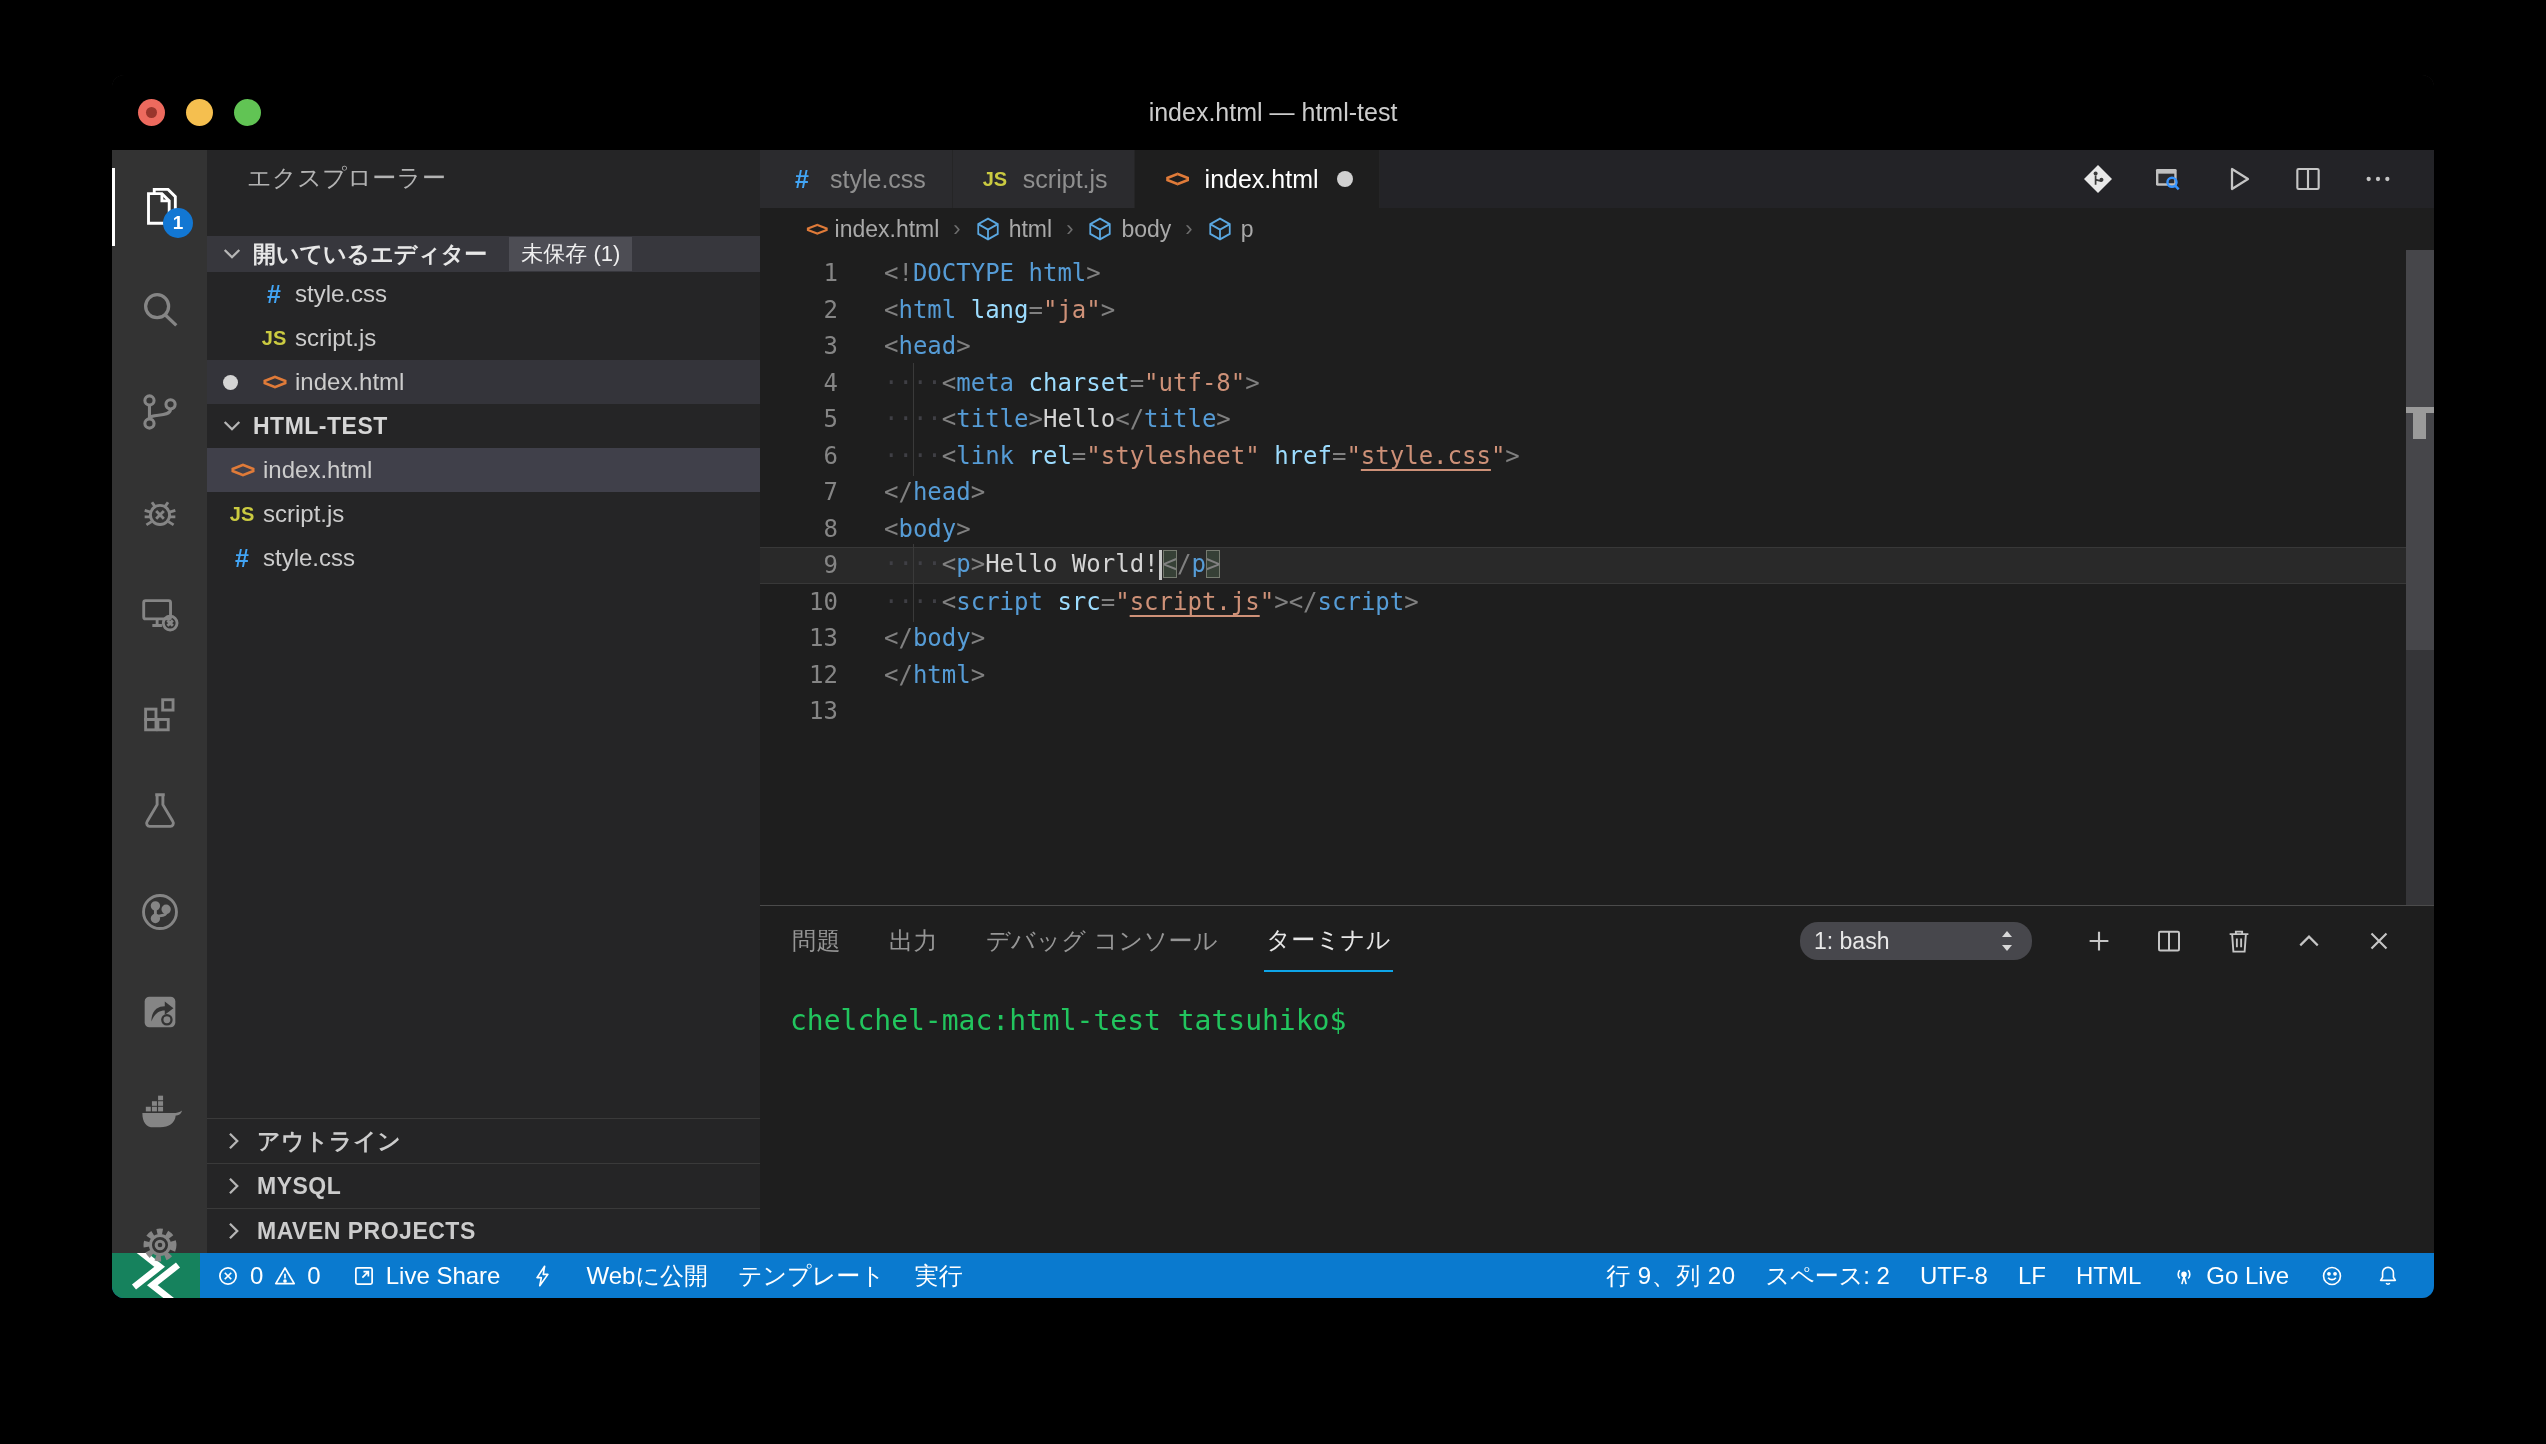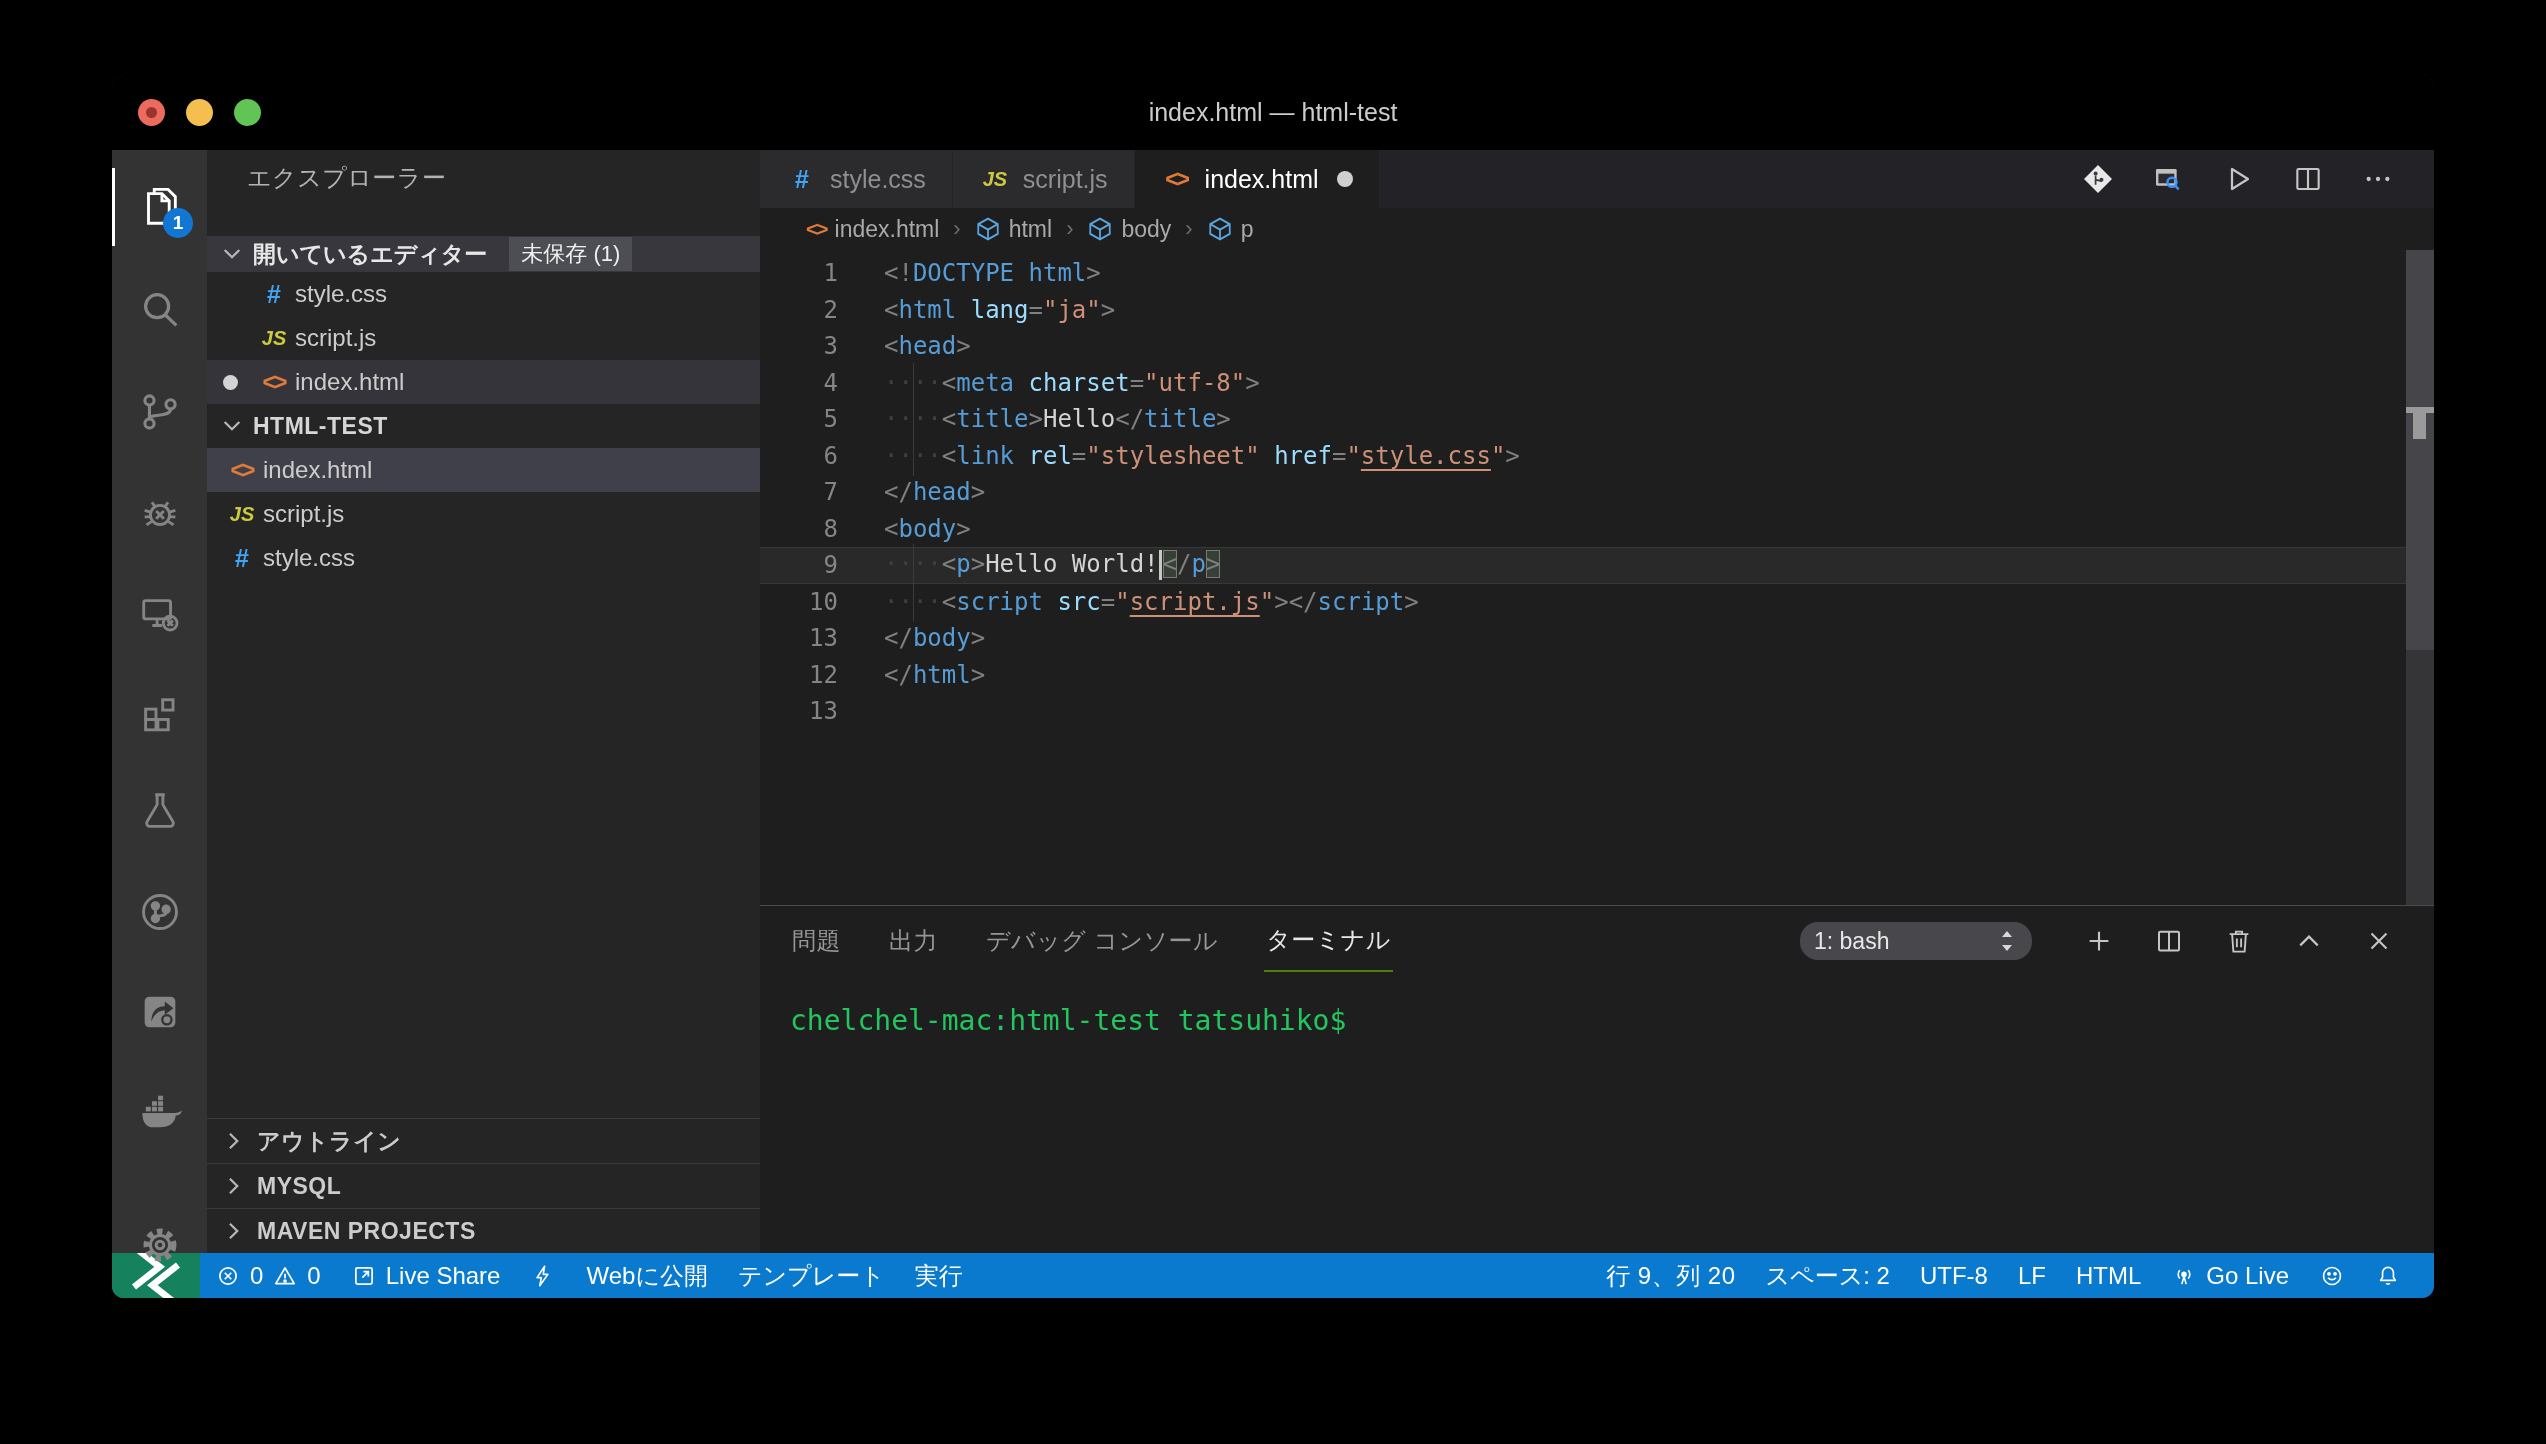--- a/index.html
+++ b/index.html
@@ -39,21 +39,21 @@
   .oe-header .hdr-label { font-size:23px; font-weight:bold; color:#e7e7e7; }
   .badge-gray { margin-left:14px; background:#4d4d54; color:#efefef; font-size:22px; padding:2px 12px; }
   .chev { width:26px; height:26px; color:#b6b6b6; flex:0 0 auto; }
   .chev svg { width:26px; height:26px; display:block; }
   .file-row { height:44px; display:flex; align-items:center; font-size:24px; color:#cccccc; }
   .file-row .mod-slot { width:46px; display:flex; align-items:center; justify-content:center; flex:0 0 auto; }
   .file-row.shallow .mod-slot { width:14px; }
   .dot-mod { width:15px; height:15px; border-radius:50%; background:#d4d4d4; }
   .ficon { width:42px; display:flex; align-items:center; justify-content:center; font-weight:bold; flex:0 0 auto; }
   .ficon.css { color:#42a5f5; font-size:25px; }
-  .ficon.js { color:#cbcb41; font-size:20px; font-style:italic; }
+  .ficon.js { color:#cbcb41; font-size:20px; }
   .ficon.html { color:#e07b39; font-size:23px; letter-spacing:-2px; }
   .file-row.sel-weak { background:#34343a; }
   .file-row.sel { background:#40404a; }
   .proj-header { height:44px; display:flex; align-items:center; padding-left:12px; gap:8px; font-size:23px; font-weight:bold; color:#d6d6d6; letter-spacing:.5px; }
   .sb-fill { flex:1 1 auto; }
   .section-row { height:45px; display:flex; align-items:center; padding-left:14px; gap:10px; font-size:23px; font-weight:bold;
                  color:#cccccc; border-top:1px solid #3a3a3a; letter-spacing:.5px; }
 
   
   .editor-col { flex:1 1 auto; display:flex; flex-direction:column; min-width:0; }
@@ -93,21 +93,21 @@
 
   .scrollbar { position:absolute; right:0; top:0; bottom:0; width:28px; background:#353538; }
   .sb-thumb { position:absolute; left:0; top:0; width:28px; height:61%; background:#46464a; }
   .sb-marker-top { position:absolute; left:0; top:24%; width:28px; height:6px; background:#9a9a9a; }
   .sb-marker { position:absolute; left:7px; top:calc(24% + 6px); width:13px; height:26px; background:#9a9a9a; }
 
   
   .panel { height:348px; flex:0 0 auto; border-top:1px solid #4b4b4b; background:#1e1e1e; display:flex; flex-direction:column; }
   .panel-header { height:70px; display:flex; align-items:center; padding:0 40px 0 30px; flex:0 0 auto; }
   .p-tab { font-size:24px; color:#969696; margin-right:44px; padding:14px 2px; letter-spacing:.5px; }
-  .p-tab.active { color:#e7e7e7; border-bottom:2px solid #4d7c0f; }
+  .p-tab.active { color:#e7e7e7; border-bottom:2px solid #0ea5e9; }
   .panel-actions { margin-left:auto; display:flex; align-items:center; gap:40px; color:#c5c5c5; }
   .panel-actions svg { width:30px; height:30px; display:block; }
   .select-box { width:232px; height:38px; background:#47474c; border-radius:18px; display:flex; align-items:center;
                 padding:0 14px; color:#e8e8e8; font-size:23px; margin-right:12px; }
   .select-box .arrows { margin-left:auto; }
   .select-box svg { width:22px; height:30px; display:block; }
   .terminal-body { flex:1 1 auto; padding:28px 0 0 30px; font-family:"DejaVu Sans Mono",monospace; font-size:28px; color:#22c55e; }
 
   
   .statusbar { height:45px; background:#0a7acf; flex:0 0 auto; display:flex; align-items:center; color:#ffffff; font-size:24px; }

